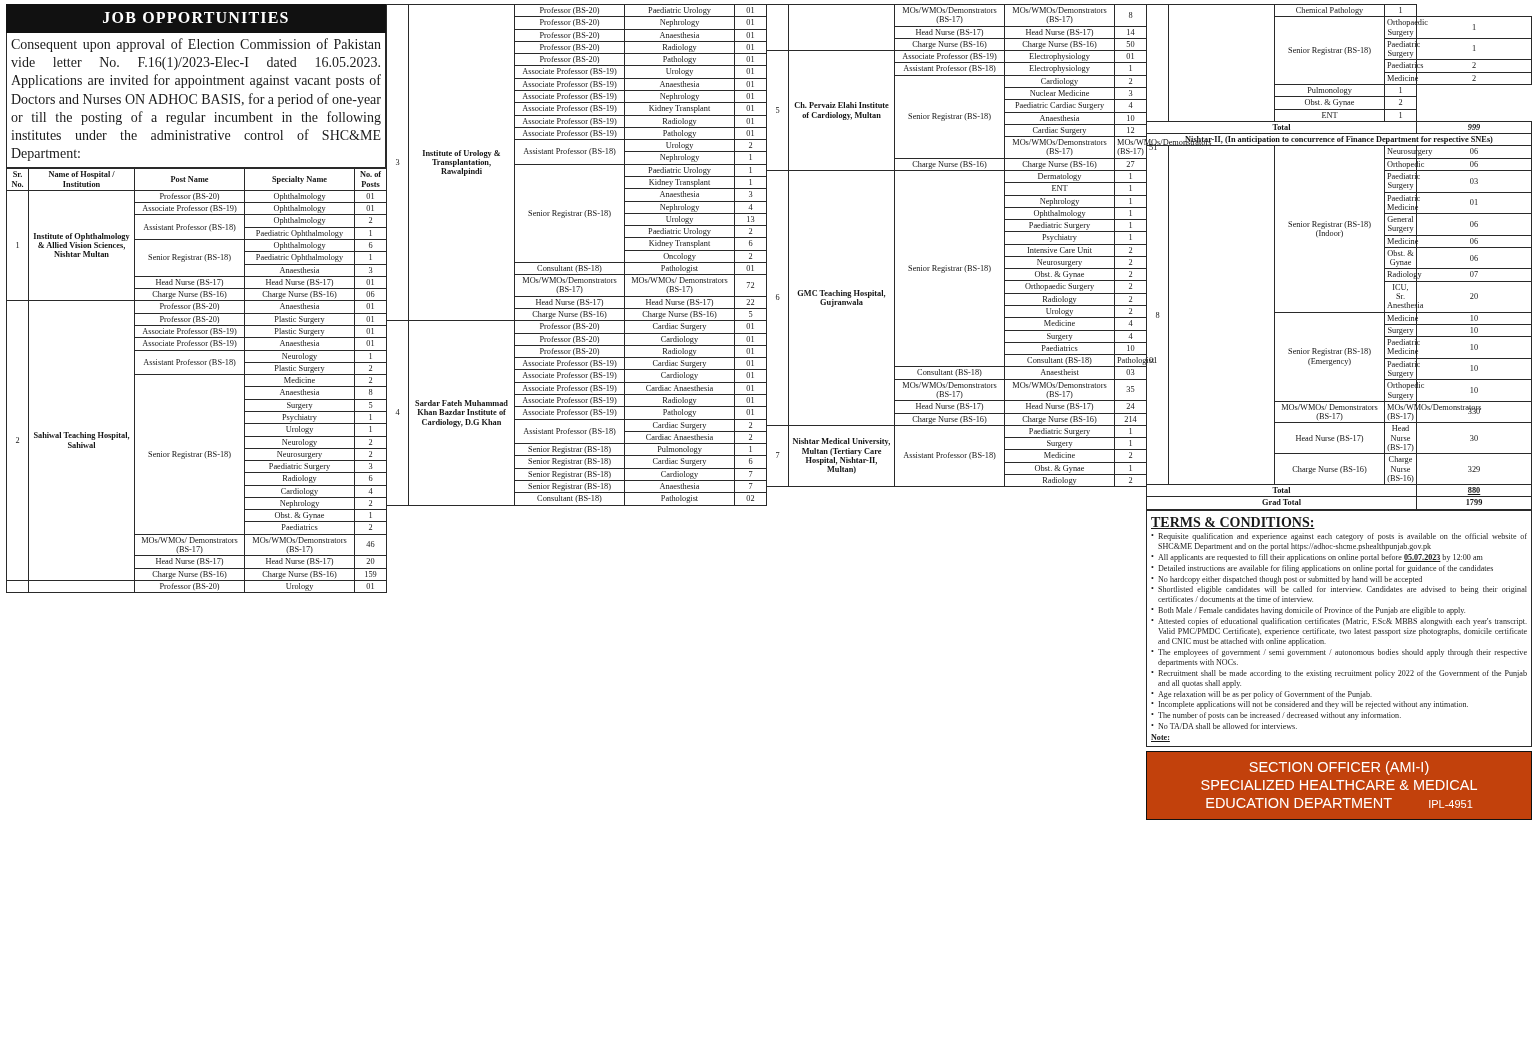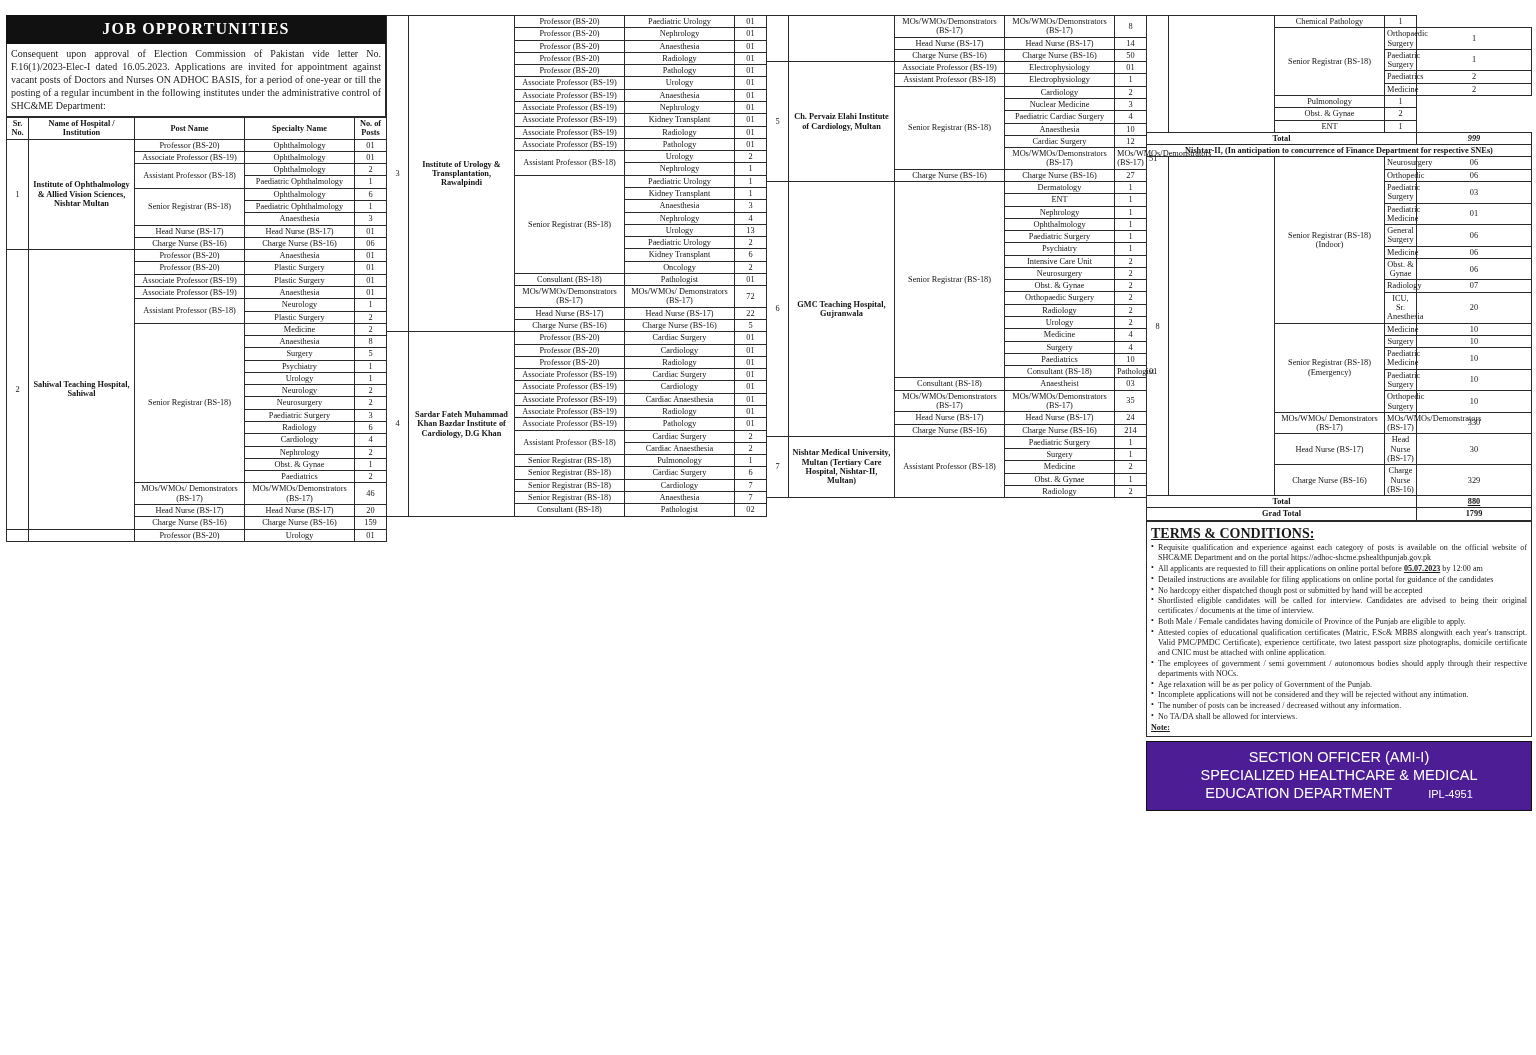--- a/index.html
+++ b/index.html
@@ -4,21 +4,21 @@
 <style>
   * { box-sizing: border-box; }
   html, body { margin:0; padding:0; }
   body {
     width:1536px; height:1055px;
     background:#ffffff;
     font-family:"Liberation Serif", serif;
     color:#1a1a1a;
     overflow:hidden;
   }
-  .page { width:1536px; height:1055px; position:relative; padding:15px 6px; }
+  .page { width:1536px; height:1055px; position:relative; padding:4px 6px; }
   .cols { display:flex; width:100%; height:1047px; gap:0; }
   .col { flex:0 0 auto; position:relative; }
   .col1 { width:380px; }
   .col2 { width:380px; }
   .col3 { width:380px; }
   .col4 { width:386px; }
 
   table.t { border-collapse:collapse; width:100%; table-layout:fixed; }
   table.t td, table.t th {
     border:1px solid #2a2a2a;
@@ -47,21 +47,21 @@
     font-weight:bold;
     font-size:16px;
     letter-spacing:1.2px;
     padding:4px 0 5px 0;
     border:1px solid #111;
     font-family:"Liberation Serif", serif;
   }
   .intro {
     border:1px solid #2a2a2a; border-top:none;
     padding:3px 4px 4px 4px;
-    font-size:10px;
+    font-size:14px;
     line-height:1.3;
     text-align:justify;
   }
 
   
   .totrow td { font-weight:bold; }
   .subhdr td { font-weight:bold; font-size:8.4px; padding:3px 2px; }
 
   
   .terms {
@@ -73,21 +73,21 @@
   }
   .terms .th { font-weight:bold; text-decoration:underline; font-size:14px; display:block; margin-bottom:1px;}
   .terms ul { list-style:none; margin:0; padding:0; }
   .terms li { position:relative; padding-left:7px; margin-bottom:0.5px; }
   .terms li:before { content:"\2022"; position:absolute; left:0; top:-1px; }
   .terms .u { text-decoration:underline; font-weight:bold; }
   .note-h { font-weight:bold; text-decoration:underline; display:block; margin-top:1px;}
   .note-b { font-weight:bold; text-decoration:underline; display:block; text-align:justify;}
 
   .sigblock {
-    background:#4c1d95; color:#ffffff;
+    background:#c2410c; color:#ffffff;
     margin-top:4px;
     padding:6px 10px 7px 10px;
     font-family:"Liberation Sans", sans-serif;
     font-size:14.5px;
     font-weight:normal;
     text-align:center;
     line-height:1.25;
     border:1px solid #111;
   }
   .sig-l3 { display:flex; justify-content:center; align-items:baseline; gap:36px;}
@@ -779,20 +779,21 @@
         <span class="th">TERMS &amp; CONDITIONS:</span>
         <ul id="terms-list">
             <li>Requisite qualification and experience against each category of posts is available on the official website of SHC&amp;ME Department and on the portal https://adhoc-shcme.pshealthpunjab.gov.pk</li>
             <li>All applicants are requested to fill their applications on online portal before <span class="u">05.07.2023</span> by 12:00 am</li>
             <li>Detailed instructions are available for filing applications on online portal for guidance of the candidates</li>
             <li>No hardcopy either dispatched though post or submitted by hand will be accepted</li>
             <li>Shortlisted eligible candidates will be called for interview. Candidates are advised to being their original certificates / documents at the time of interview.</li>
             <li>Both Male / Female candidates having domicile of Province of the Punjab are eligible to apply.</li>
             <li>Attested copies of educational qualification certificates (Matric, F.Sc&amp; MBBS alongwith each year's transcript. Valid PMC/PMDC Certificate), experience certificate, two latest passport size photographs, domicile certificate and CNIC must be attached with online application.</li>
             <li>The employees of government / semi government / autonomous bodies should apply through their respective departments with NOCs.</li>
+            <li>Recruitment shall be made according to the existing recruitment policy 2022 of the Government of the Punjab and all quotas shall apply.</li>
             <li>Age relaxation will be as per policy of Government of the Punjab.</li>
             <li>Incomplete applications will not be considered and they will be rejected without any intimation.</li>
             <li>The number of posts can be increased / decreased without any information.</li>
             <li>No TA/DA shall be allowed for interviews.</li>
           </ul>
         <span class="note-h">Note:</span>
       </div>
       <div class="sigblock">
         <div>SECTION OFFICER (AMI-I)</div>
         <div>SPECIALIZED HEALTHCARE &amp; MEDICAL</div>

